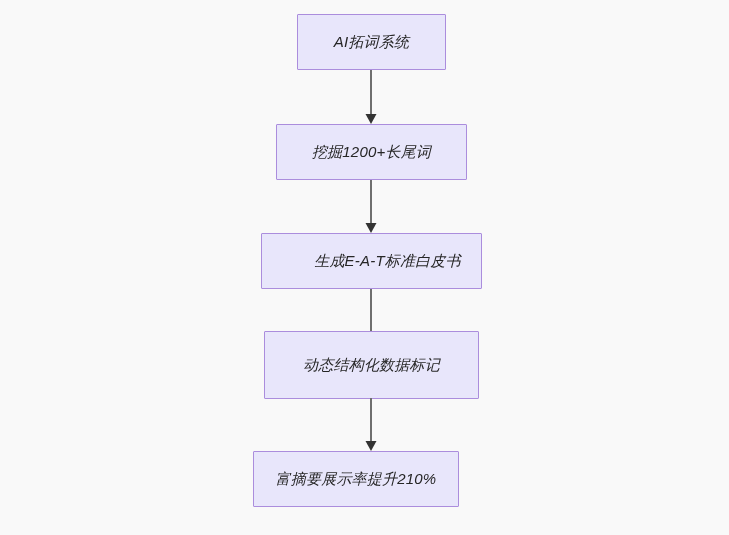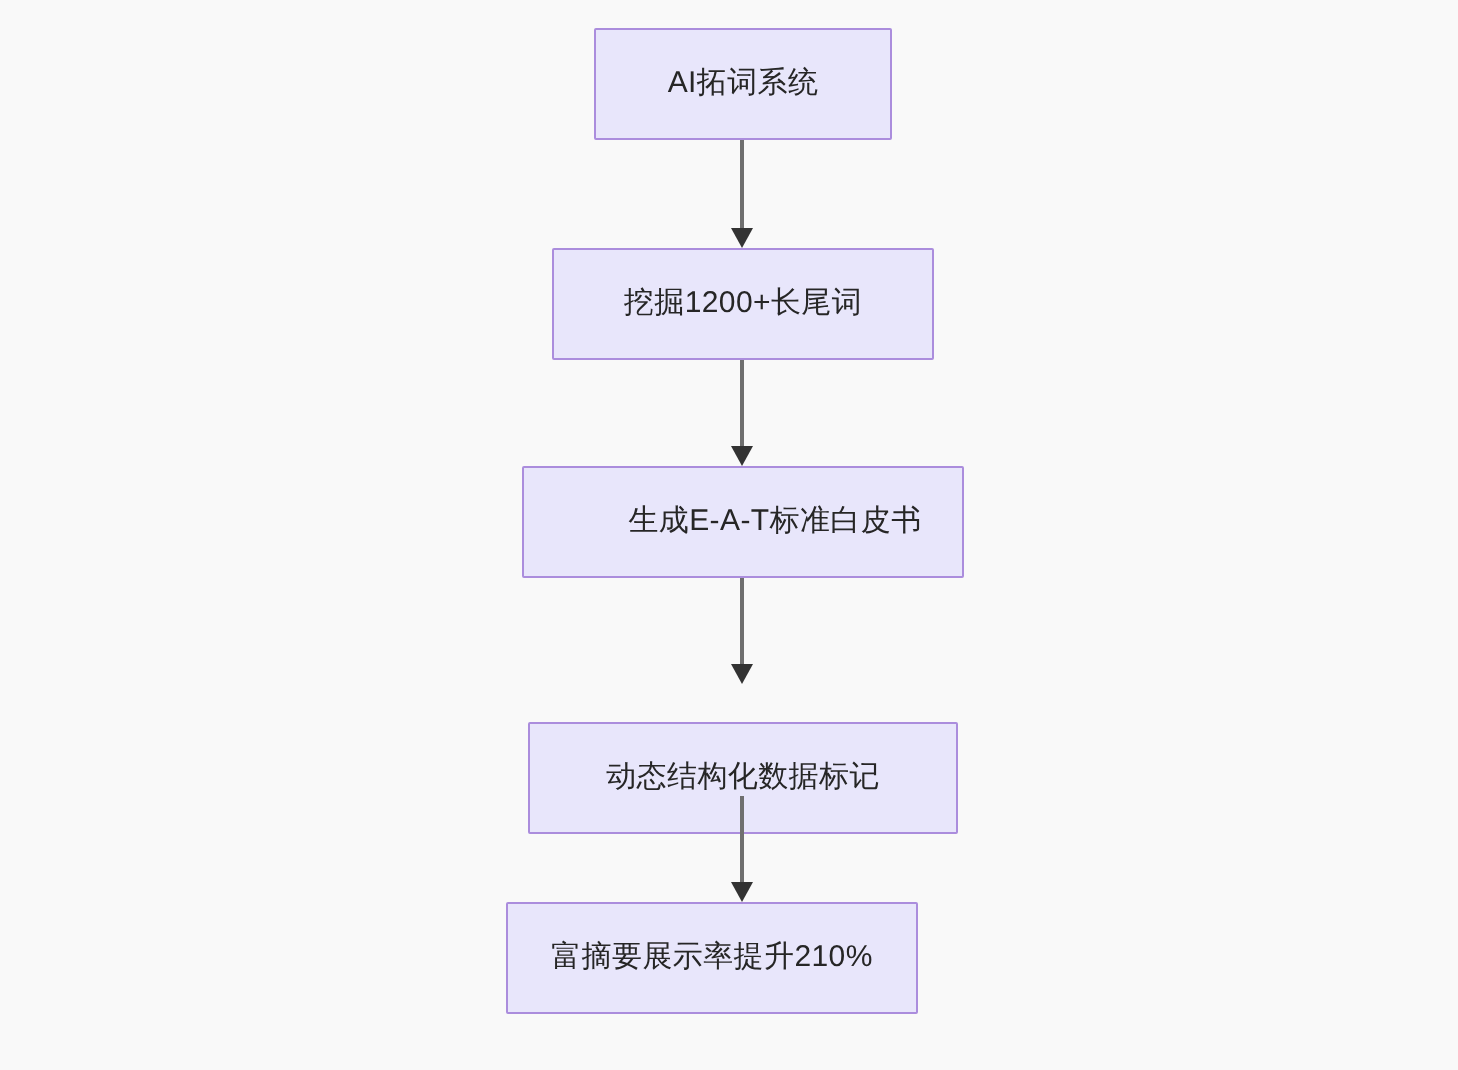--- a/index.html
+++ b/index.html
@@ -30,39 +30,40 @@
     justify-content: center;
     text-align: center;
   }
   .node-label {
     color: #262626;
     font-size: 15px;
     line-height: 1.25;
     letter-spacing: 0.2px;
     white-space: nowrap;
     font-family: "Liberation Sans", "DejaVu Sans", sans-serif;
+    font-style: italic;
   }
   .edge {
     position: absolute;
     overflow: visible;
   }
   .edge-line {
     stroke: #6f6f6f;
     stroke-width: 2;
     fill: none;
   }
   .edge-arrow {
     fill: #333333;
     stroke: none;
   }
   
   .node-1 { left: 297px; top: 14px;  width: 149px; height: 56px; }
   .node-2 { left: 276px; top: 124px; width: 191px; height: 56px; }
   .node-3 { left: 261px; top: 233px; width: 221px; height: 56px; padding-left: 32px; }
-  .node-4 { left: 264px; top: 361px; width: 215px; height: 56px; }
+  .node-4 { left: 264px; top: 331px; width: 215px; height: 68px; }
   .node-5 { left: 253px; top: 451px; width: 206px; height: 56px; }
 
   .edge-1 { left: 355px; top: 70px;  width: 32px; height: 54px; }
   .edge-2 { left: 355px; top: 180px; width: 32px; height: 53px; }
   .edge-3 { left: 355px; top: 289px; width: 32px; height: 53px; }
   .edge-4 { left: 355px; top: 398px; width: 32px; height: 53px; }
 </style>
 </head>
 <body>
 

